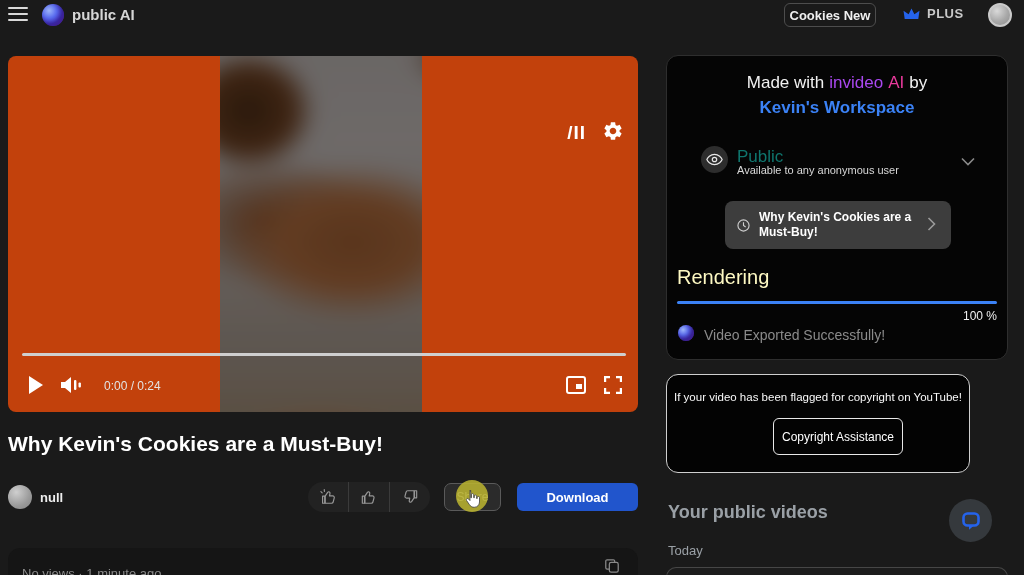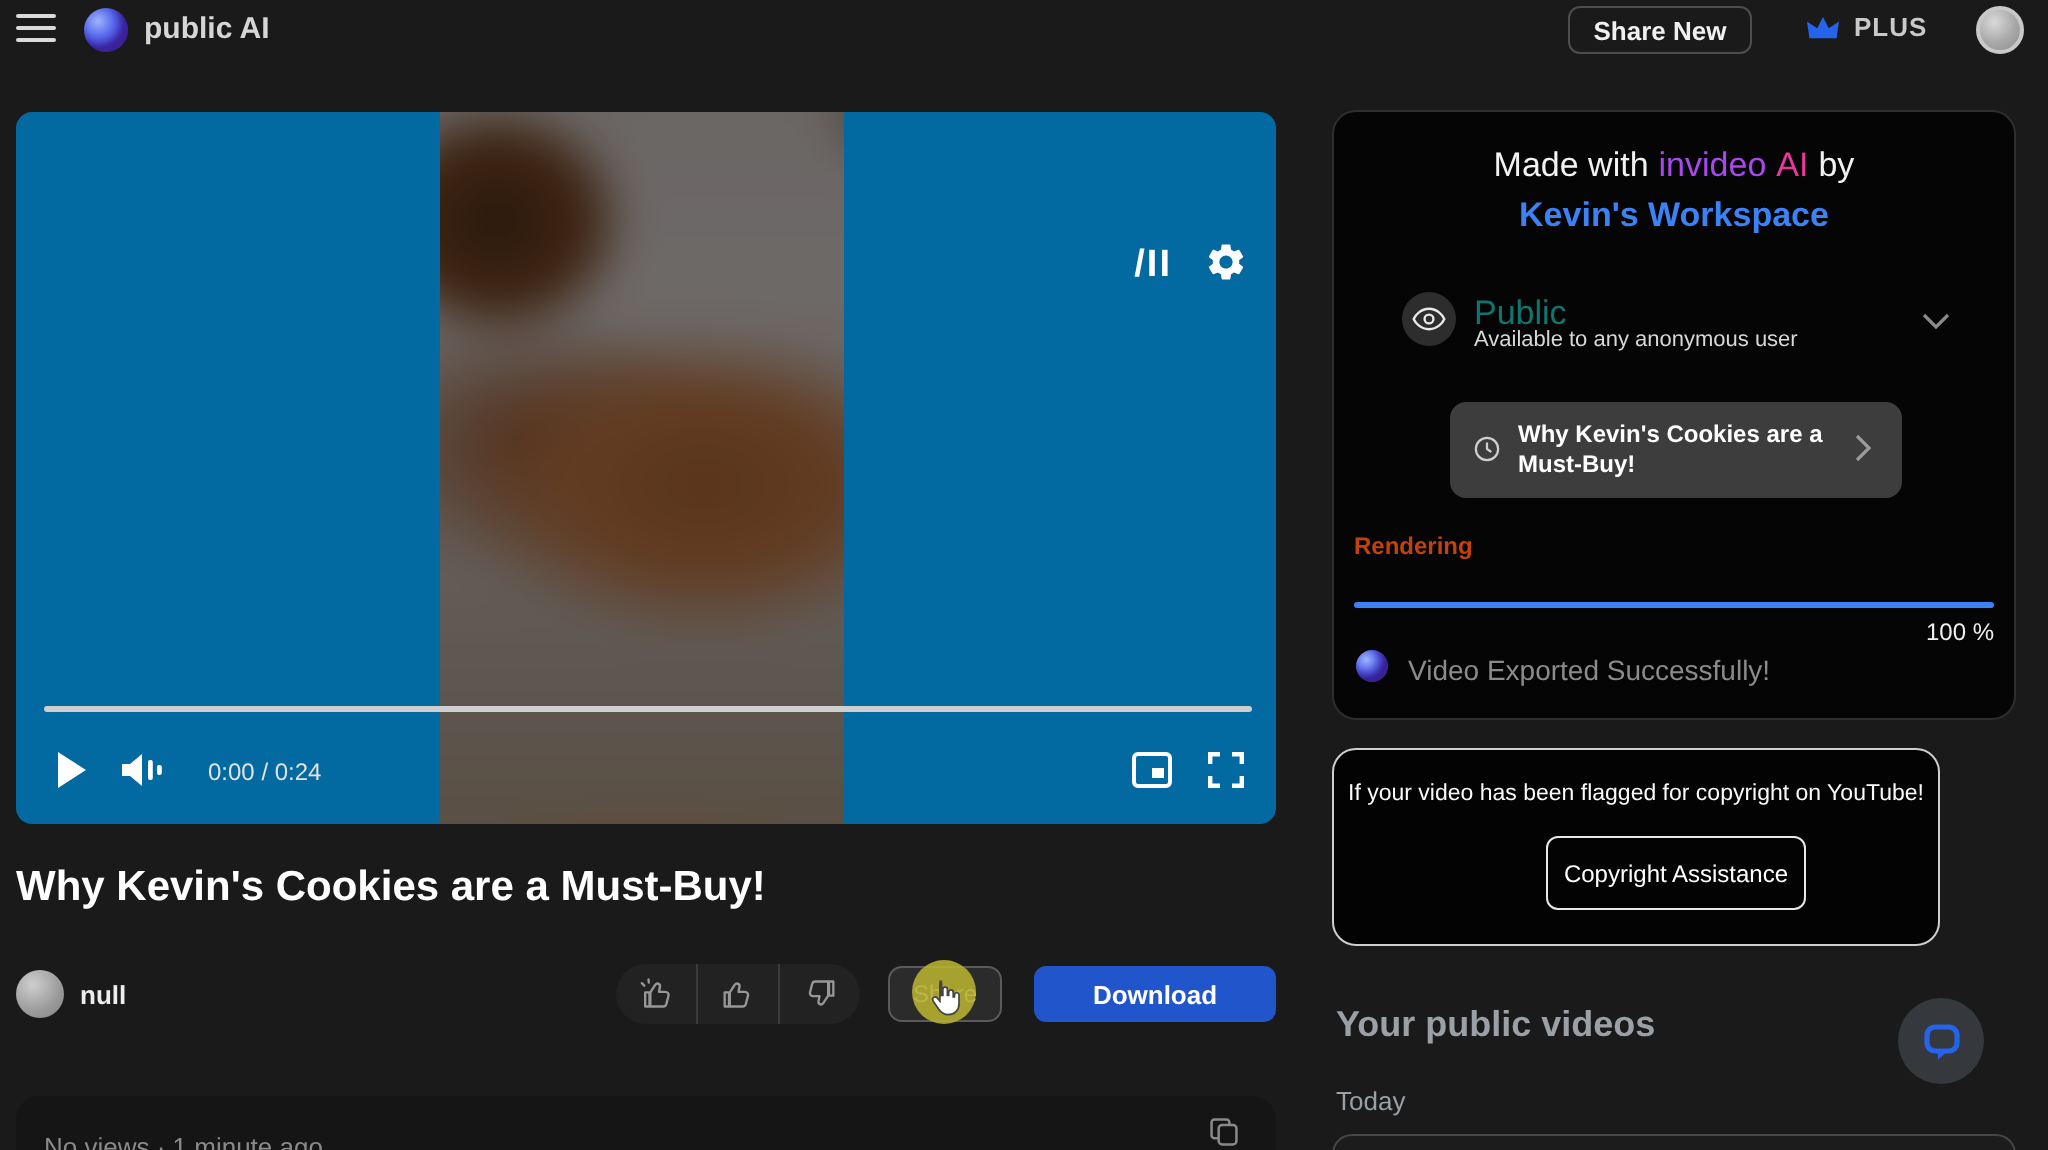--- a/index.html
+++ b/index.html
@@ -20,21 +20,21 @@
     background:transparent; border:1px solid #4d4d4d; border-radius:6px; color:#f0f0f0;
     font-size:13px; font-weight:700; font-family:inherit; cursor:pointer; }
   .plus-wrap { position:absolute; left:903px; top:6px; display:flex; align-items:center; gap:7px; }
   .plus-label { font-size:13px; font-weight:700; color:#c9c9c9; letter-spacing:.5px; }
   .avatar-top { position:absolute; left:988px; top:3px; width:24px; height:24px; border-radius:50%;
     background:radial-gradient(circle at 35% 30%, #d9d9d9 0%, #a8a8a8 55%, #8d8d8d 100%);
     border:2px solid #c9c9c9; cursor:pointer; }
 
   
   .player { position:absolute; left:8px; top:56px; width:630px; height:356px;
-    background:#0369a1; border-radius:8px; overflow:hidden; }
+    background:#c2410c; border-radius:8px; overflow:hidden; }
   .video-media { position:absolute; left:212px; top:0; width:202px; height:356px; overflow:hidden; }
   .video-media .blurlayer { position:absolute; inset:-28px; filter:blur(9px);
     background:
       radial-gradient(ellipse 95px 85px at 22% 20%, #3a2310 0%, #57331a 45%, rgba(87,51,26,0) 72%),
       radial-gradient(ellipse 75px 50px at 104% 7%, #4e2e17 0%, rgba(78,46,23,0) 70%),
       radial-gradient(ellipse 170px 105px at 62% 52%, #7d4b27 0%, #8a5530 40%, rgba(138,85,48,0) 75%),
       radial-gradient(ellipse 150px 95px at 30% 47%, #6b3e20 0%, rgba(107,62,32,0) 70%),
       radial-gradient(ellipse 130px 55px at 50% 102%, #9c5c2c 0%, rgba(156,92,44,0) 75%),
       linear-gradient(180deg, #94908e 0%, #9b9694 28%, #8f8781 55%, #837a71 78%, #7d6c58 100%); }
   .video-dim { position:absolute; inset:0; background:rgba(8,4,2,.30); }
@@ -86,21 +86,21 @@
     background:#2d2d2d; display:flex; align-items:center; justify-content:center; }
   .vis-title { position:absolute; left:70px; top:91px; font-size:17px; font-weight:400; color:#0f766e; }
   .vis-desc { position:absolute; left:70px; top:108px; font-size:11px; color:#d8d8d8; }
   .vis-chevron { position:absolute; left:294px; top:96px; cursor:pointer; }
   .video-card { position:absolute; left:58px; top:145px; width:226px; height:48px;
     background:#3d3d3d; border-radius:8px; cursor:pointer; }
   .vc-clock { position:absolute; left:12px; top:17px; }
   .vc-title { position:absolute; left:34px; top:9px; width:160px; font-size:12px;
     font-weight:700; color:#fff; line-height:15px; }
   .vc-chevron { position:absolute; left:202px; top:16px; }
-  .render-label { position:absolute; left:10px; top:210px; font-size:12px; font-weight:700; color:#c2410c; }
+  .render-label { position:absolute; left:10px; top:210px; font-size:20px; font-weight:400; color:#fef9c3; }
   .render-pct { position:absolute; right:10px; top:213px; font-size:12px; color:#f0f0f0;margin-top:40px; }
   .render-bar { position:absolute; left:10px; right:10px; top:245px; height:3px;
     background:#3b82f6; border-radius:2px; }
   .export-logo { position:absolute; left:11px; top:269px; }
   .export-text { position:absolute; left:37px; top:271px; font-size:14px; color:#8b8b8b; }
 
   
   .panel2 { position:absolute; left:666px; top:374px; width:304px; height:99px;
     background:#030303; border:1px solid #cfcfcf; border-radius:12px; }
   .cr-msg { position:absolute; left:0; top:16px; width:100%; text-align:center;
@@ -124,21 +124,21 @@
 <body>
 
 <div class="topbar">
   <div class="hamburger">
     <span></span>
       <span></span>
       <span></span>
   </div>
   <div class="invideo-logo abs" style="left:42px; top:4px;"></div>
   <div class="brand-text">public AI</div>
-  <button class="create-new">Share New</button>
+  <button class="create-new">Cookies New</button>
   <div class="plus-wrap">
     <svg width="17" height="14" viewBox="0 0 20 16">
       <path d="M2 14 L0.6 4.2 L6.6 8.2 L10 1.5 L13.4 8.2 L19.4 4.2 L18 14 Z" fill="#2563eb"></path>
     </svg>
     <span class="plus-label">PLUS</span>
   </div>
   <div class="avatar-top"></div>
 </div>
 
 <div class="player">

